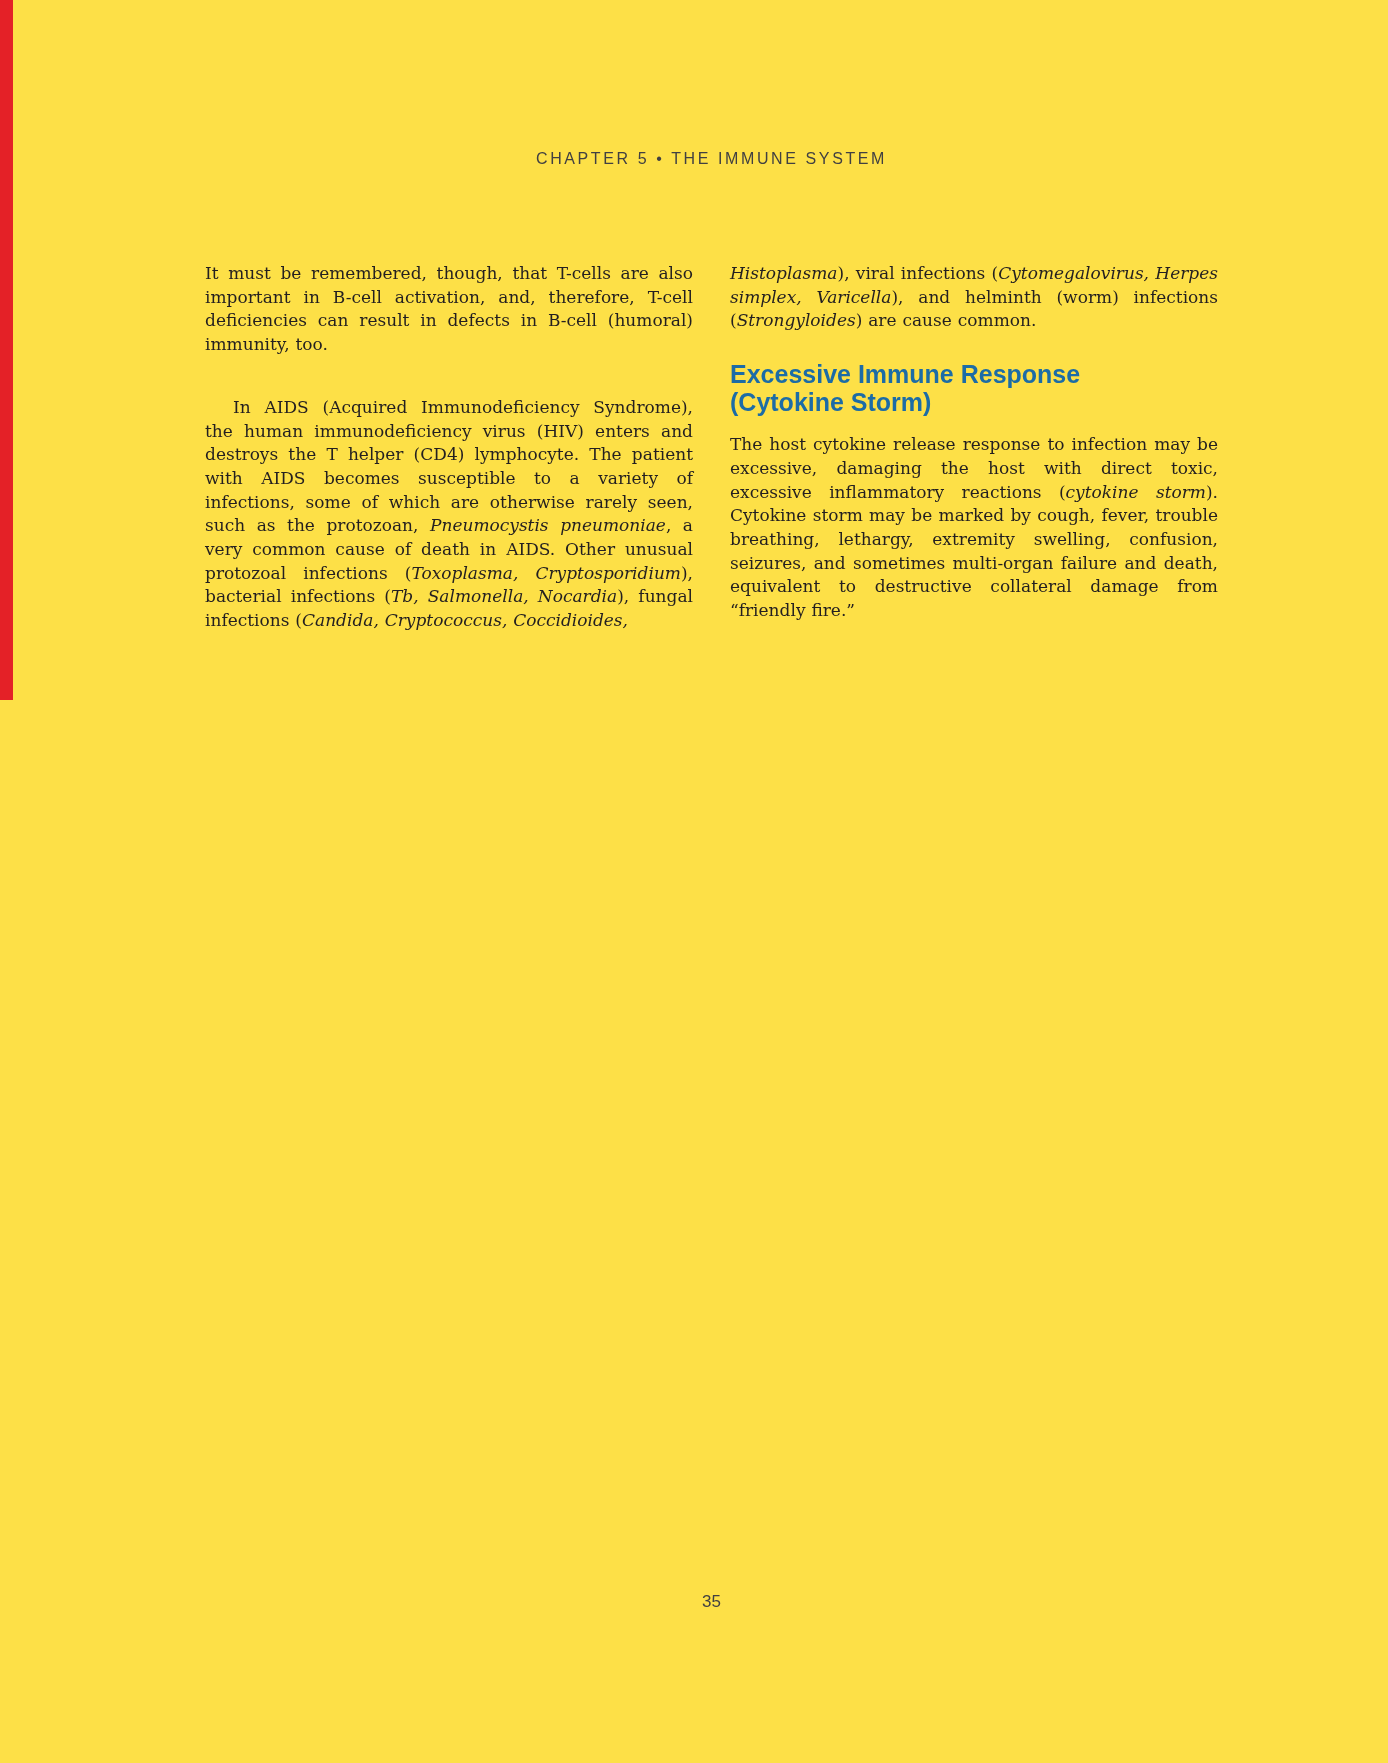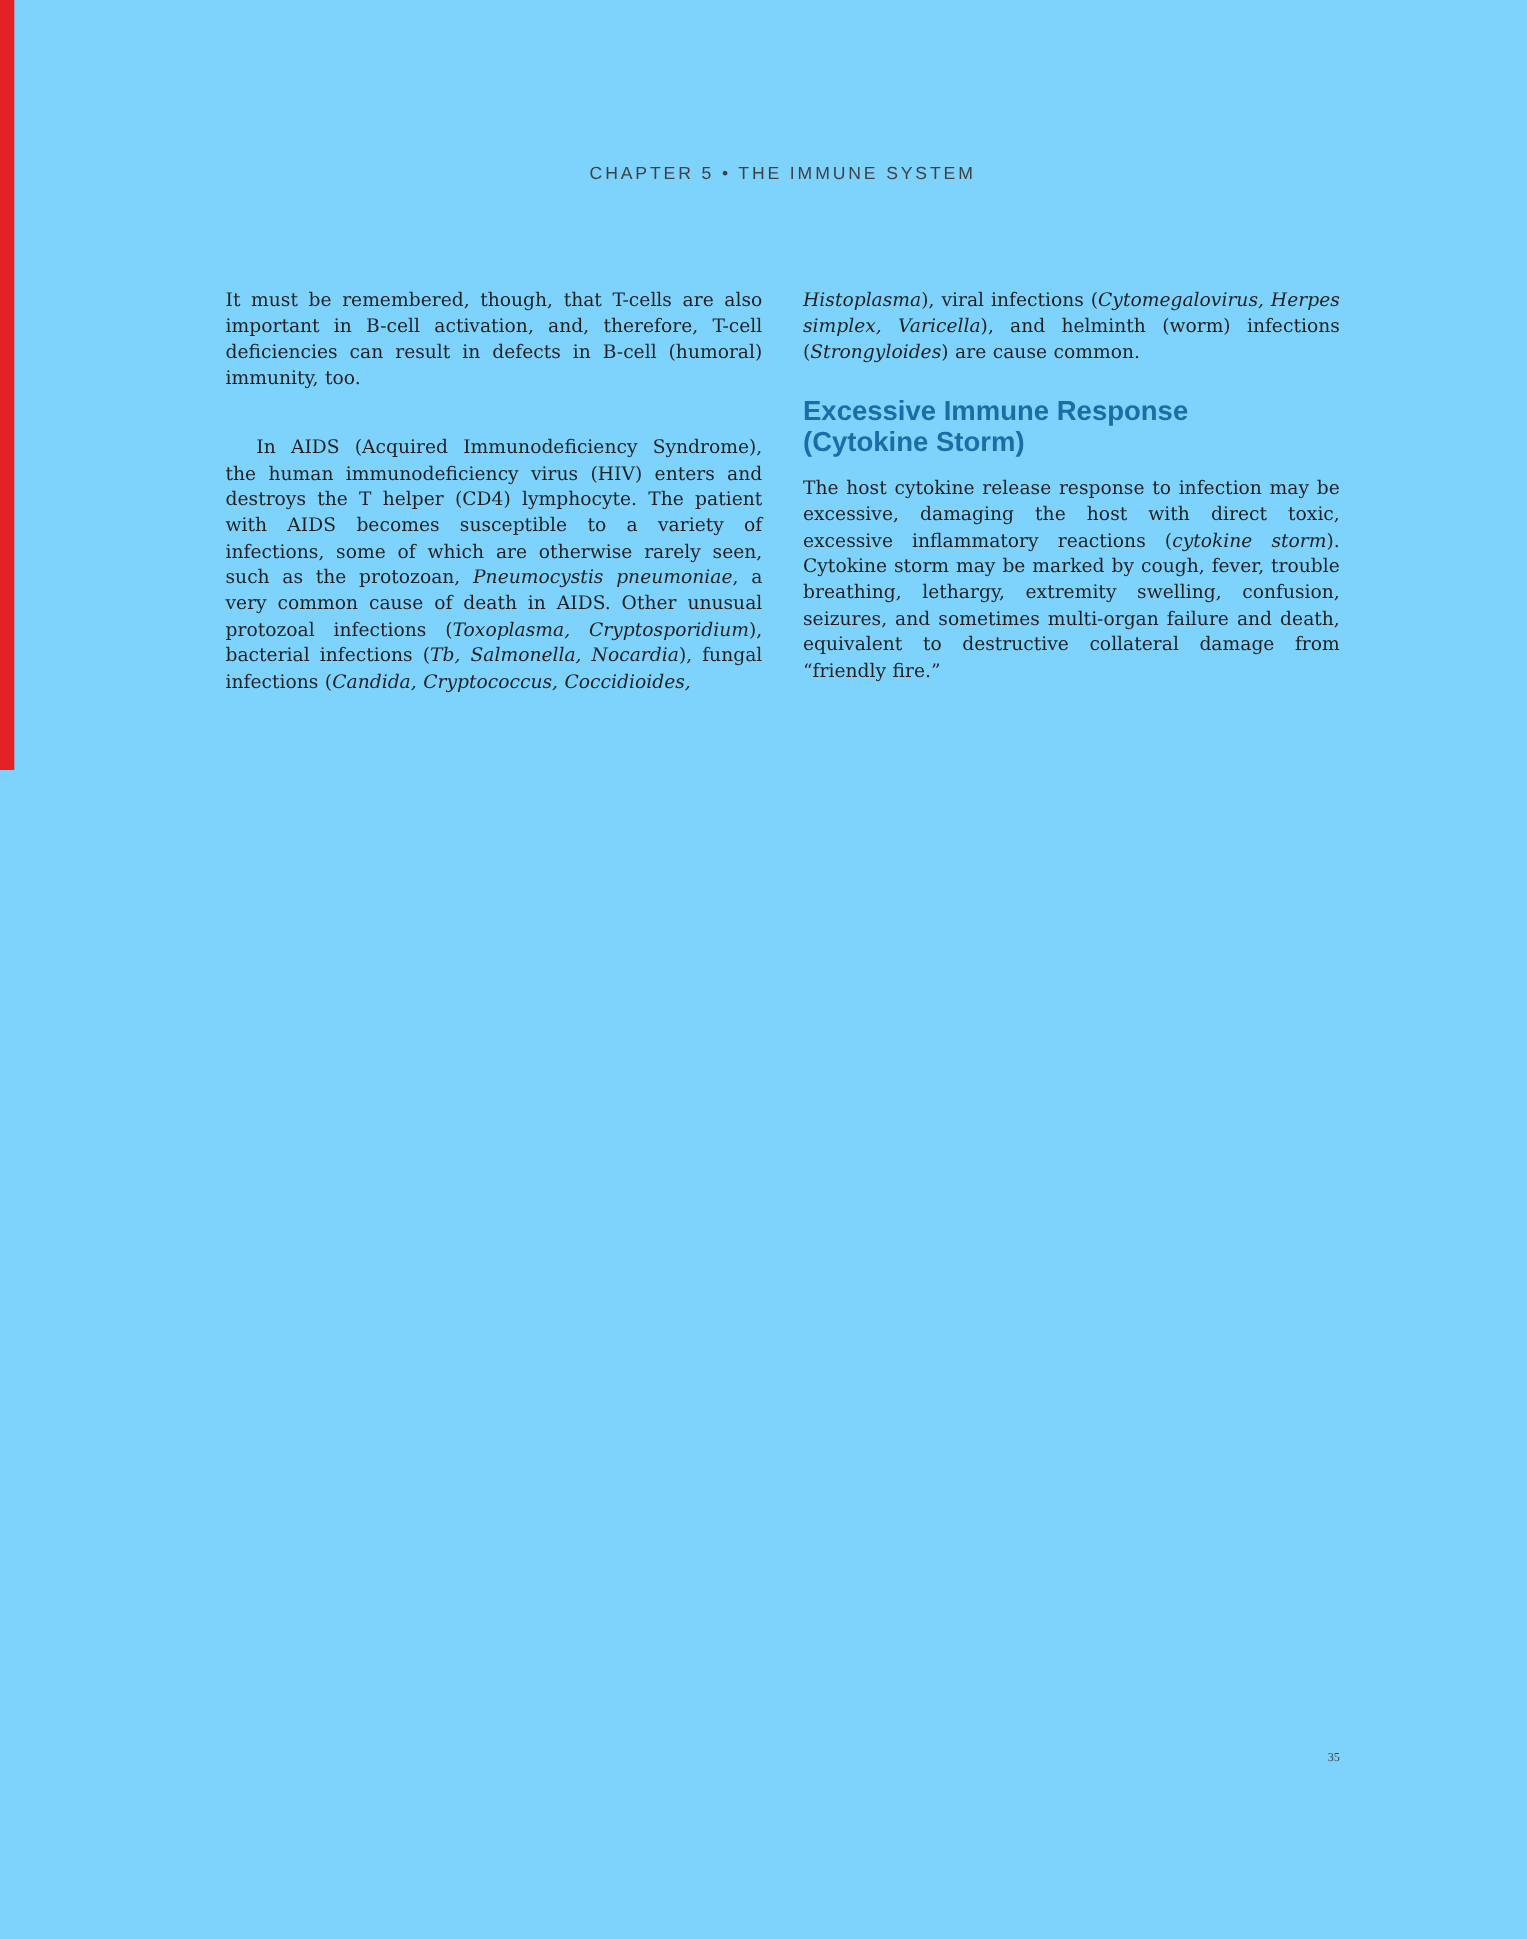--- a/index.html
+++ b/index.html
@@ -4,21 +4,21 @@
 <style>
   html, body {
     margin: 0;
     padding: 0;
     background: #ffffff;
   }
   .page {
     position: relative;
     width: 1388px;
     height: 1763px;
-    background: #7dd3fc;
+    background: #fde047;
     overflow: hidden;
     font-family: "DejaVu Serif", serif;
   }
   .edge-tab {
     position: absolute;
     left: 0;
     top: 0;
     width: 13px;
     height: 700px;
     background: var(--accent-red, #e42127);
@@ -69,23 +69,23 @@
     font-weight: bold;
     font-size: 25px;
     line-height: 28px;
     color: var(--heading-blue, #1c6ca6);
   }
   .folio {
     position: absolute;
     top: 1592px;
     left: 205px;
     width: 1013px;
-    text-align: right;
-    font-family: Liberation Serif, serif;
-    font-size: 11px;
+    text-align: center;
+    font-family: Liberation Sans, sans-serif;
+    font-size: 17px;
     color: var(--header-gray, #414042);
   }
 </style>
 </head>
 <body>
 
 <div class="page">
 
   <div class="edge-tab"></div>
 

